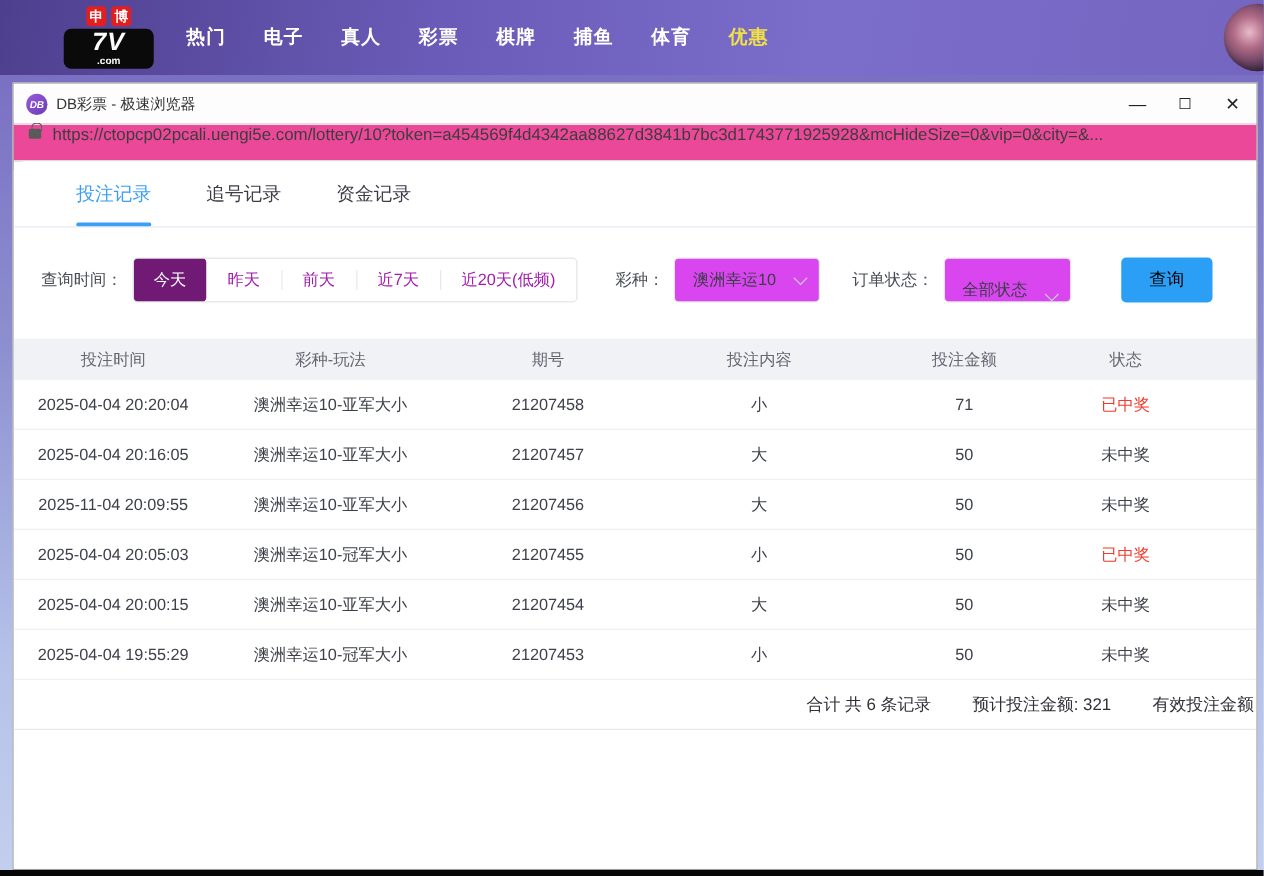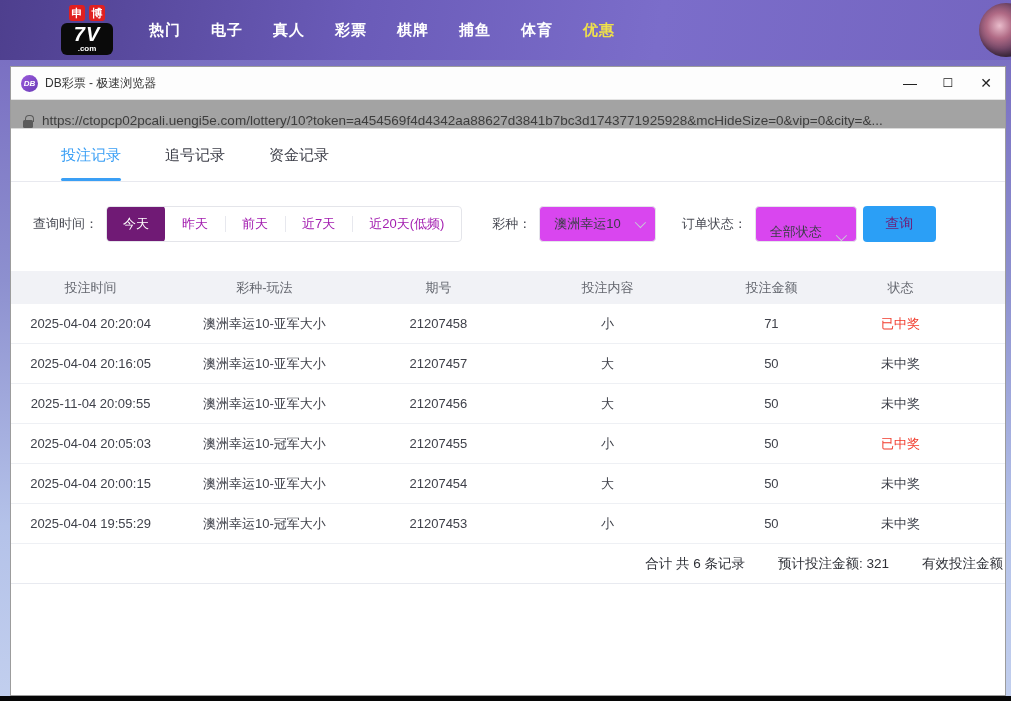--- a/index.html
+++ b/index.html
@@ -16,21 +16,21 @@
     background:linear-gradient(100deg,#4e3f8e 0%,#6a5bb8 35%,#7b6dca 65%,#7465c0 100%);
     display:flex; align-items:center; z-index:5; overflow:hidden;
   }
   .logo { margin-left:60px; display:flex; flex-direction:column; align-items:center; width:54px; }
   .logo-badges { display:flex; gap:4px; margin-bottom:2px; }
   .logo-badges span {
     width:16px; height:16px; background:#e02020; color:#fff; font-size:11px;
     display:flex; align-items:center; justify-content:center; border-radius:3px; font-weight:bold;
   }
   .logo-main {
-    background:#0a0a0a; border-radius:6px; width:52px; padding:1px 0 2px;
+    background:#0a0a0a; border-radius:6px; width:72px; padding:1px 0 2px;
     display:flex; flex-direction:column; align-items:center; line-height:1;
   }
   .logo-7v { color:#fff; font-weight:bold; font-size:20px; font-style:italic; letter-spacing:1px; }
   .logo-com { color:#fff; font-weight:bold; font-size:8px; margin-top:1px; }
   .nav-items { display:flex; margin-left:20px; }
   .nav-item {
     color:#ffffff; font-size:15px; font-weight:bold; padding:0 15px; cursor:pointer;
     letter-spacing:1px; line-height:60px; text-decoration:none;
   }
   .nav-item.highlight { color:#f0e14a; }
@@ -54,21 +54,21 @@
     display:flex; align-items:center; justify-content:center; margin-right:7px;
   }
   .window-title { font-size:12px; color:#333; }
   .win-controls { margin-left:auto; display:flex; height:100%; }
   .win-btn { width:38px; height:100%; display:flex; align-items:center; justify-content:center;
     font-size:14px; color:#222; cursor:pointer; }
   .win-btn.maxi { font-size:12px; }
 
   .urlbar {
     height:30px; border-top:1px solid #e3e3e3; border-bottom:1px solid #dadada;
-    display:flex; align-items:flex-end; padding-left:12px; flex:0 0 auto; background:#a3a3a3;
+    display:flex; align-items:flex-start; padding-left:12px; flex:0 0 auto; background:#ec4899;
   }
   .lock-icon { width:10px; height:8px; background:#5a5a5a; border-radius:1.5px; position:relative; margin:3px 9px 0 0; flex:0 0 auto; }
   .lock-icon::before {
     content:""; position:absolute; top:-5px; left:1.5px; width:7px; height:6px;
     border:1.5px solid #5a5a5a; border-bottom:none; border-radius:4px 4px 0 0;
   }
   .url-text { font-size:13.5px; color:#3d3d3d; white-space:nowrap; overflow:hidden; }
 
   
   .content { flex:1; background:#fff; overflow:hidden; position:relative; border-top-left-radius:8px; }
@@ -95,21 +95,21 @@
     height:36px; border:1px solid #e4e5ea; border-radius:4px; background:#d946ef;
     display:flex; align-items:center; padding:0 12px 0 14px; font-size:13px; color:#3b3d47; cursor:pointer;
   }
   .dd-lottery { min-width:112px; } .dd-status { min-width:96px;align-items:flex-end; }
   .chevron {
     width:8px; height:8px; border-right:1.5px solid #c6cad3; border-bottom:1.5px solid #c6cad3;
     transform:rotate(45deg) translateY(-2px); margin-left:14px; flex:0 0 auto;
   }
   .search-btn {
     width:73px; height:36px; background:#2b9ff6; border:none; border-radius:4px;
-    color:#701a75; font-size:14px; cursor:pointer; margin-left:6px;
+    color:#000000; font-size:14px; cursor:pointer; margin-left:40px;
     font-family:"Liberation Sans", sans-serif;
   }
 
   
   .table { margin-top:29px; }
   .t-row { display:flex; width:100%; align-items:center; }
   .t-head { height:33px; background:#f1f2f6; }
   .t-head .t-cell { color:#63666e; font-size:13px; }
   .t-body .t-row { height:40px; border-bottom:1px solid #eef0f4; }
   .t-cell { font-size:13px; color:#3f414a; text-align:center; overflow:hidden; white-space:nowrap; }

